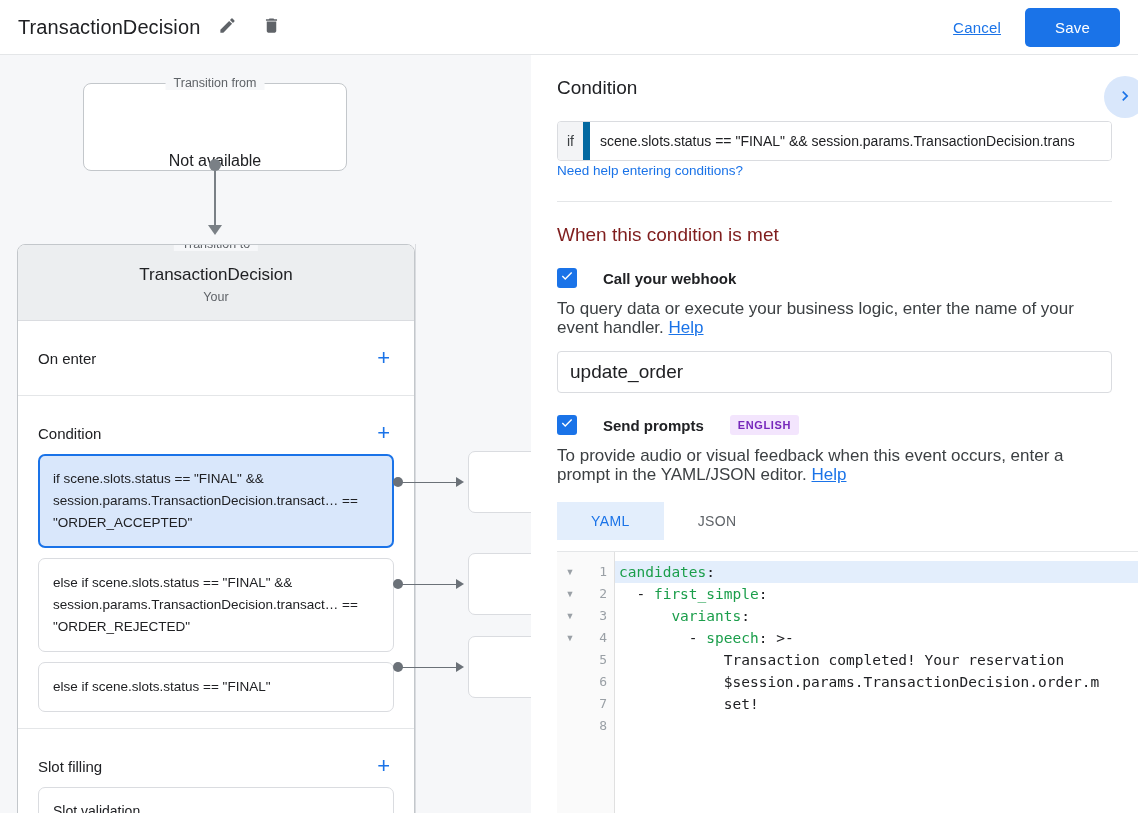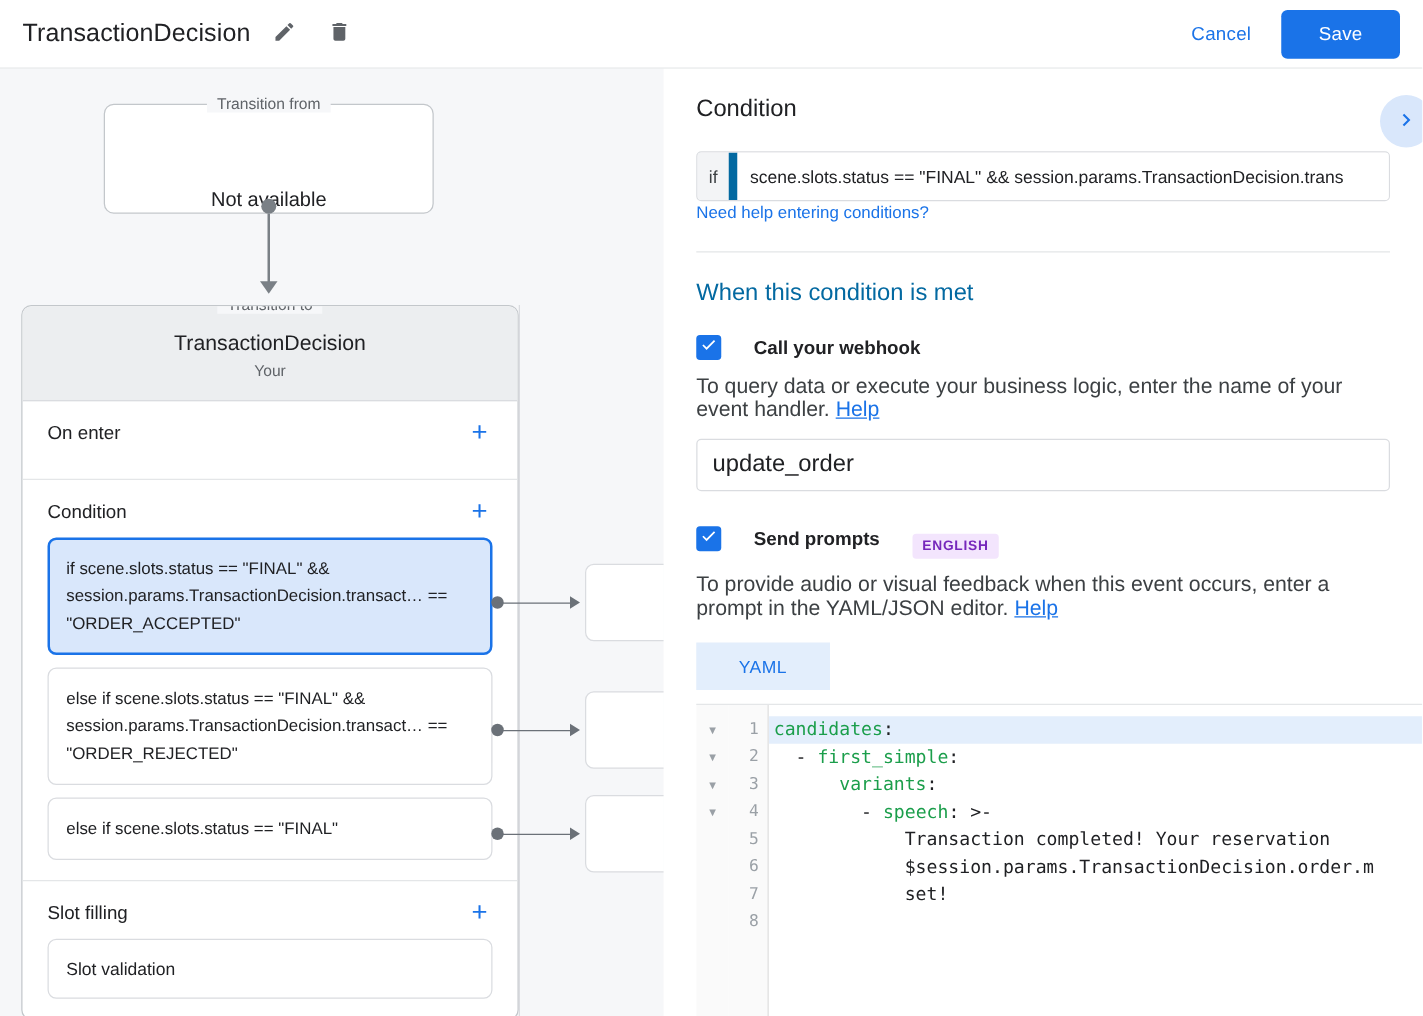--- a/index.html
+++ b/index.html
@@ -22,21 +22,21 @@
   .page-title { font-size: 20px; color: #202124; letter-spacing: .1px; }
   .icon-btn {
     width: 34px; height: 34px; margin-left: 10px;
     display: flex; align-items: center; justify-content: center;
     border-radius: 50%; cursor: pointer; background: transparent; border: 0;
   }
   .icon-btn svg { fill: #5f6368; }
   .topbar-right { margin-left: auto; display: flex; align-items: center; gap: 10px; }
   .btn-text {
     color: #1a73e8; font-size: 15px; background: none; border: 0;
-    padding: 8px 14px; border-radius: 4px; cursor: pointer; letter-spacing: .2px;
+    padding: 8px 14px; border-radius: 4px; cursor: pointer; letter-spacing: .2px; text-decoration: underline;
   }
   .btn-primary {
     background: #1a73e8; color: #fff; font-size: 15px; border: 0;
     padding: 11px 30px; border-radius: 5px; cursor: pointer; letter-spacing: .2px;
   }
 
   
   .graph-pane {
     position: absolute; left: 0; top: 55px; width: 531px; height: 758px;
     background: #f6f7f9; overflow: hidden;
@@ -79,21 +79,21 @@
     position: absolute; top: -8px; left: 50%; transform: translateX(-50%);
     background: #f6f7f9; padding: 0 8px; font-size: 12.5px; color: #5f6368;
   }
   .scene-head {
     background: #eceef0; padding: 20px 0 16px; text-align: center;
     border-bottom: 1px solid #dadce0;
   }
   .scene-head .name { font-size: 17px; color: #202124; }
   .scene-head .sub { font-size: 12.5px; color: #5f6368; margin-top: 5px; }
 
-  .section { padding: 14px 20px 16px; border-bottom: 1px solid #e4e6e8; }
+  .section { padding: 14px 20px 16px; border-bottom: 1px solid #e4e6e8; margin-top: 12px; }
   .section:last-child { border-bottom: 0; }
   .section-head {
     display: flex; align-items: center; justify-content: space-between;
     margin-bottom: 10px;
   }
   .section-title { font-size: 15px; color: #202124; }
   .plus-btn {
     color: #1a73e8; font-size: 22px; line-height: 1; background: none;
     border: 0; cursor: pointer; padding: 0 4px; font-weight: 300;
   }
@@ -132,21 +132,21 @@
     background: #dadce0;
   }
 
   
   .right-pane {
     position: absolute; left: 531px; top: 55px; width: 607px; height: 758px;
     background: #fff; overflow: hidden;
   }
   .rp-block { padding: 22px 26px 0; }
   .rp-h1 { font-size: 19px; color: #202124; font-weight: 400; }
-  .rp-h2 { font-size: 19px; color: #0369a1; font-weight: 400; }
+  .rp-h2 { font-size: 19px; color: #7f1d1d; font-weight: 400; }
   .divider { height: 1px; background: #e4e6e8; margin-top: 22px; }
 
   .chevron-fab {
     position: absolute; right: -8px; top: 21px; width: 42px; height: 42px;
     border-radius: 50%; background: #d9e7fb; border: 0; cursor: pointer;
     display: flex; align-items: center; justify-content: center;
   }
   .chevron-fab svg { fill: #1a73e8; }
 
   .cond-input-row {
@@ -169,21 +169,21 @@
 
   .checkrow { display: flex; align-items: center; gap: 26px; margin-top: 22px; }
   .checkbox {
     width: 20px; height: 20px; border-radius: 3px; background: #1a73e8;
     display: flex; align-items: center; justify-content: center; cursor: pointer;
   }
   .checkbox svg { fill: none; stroke: #fff; stroke-width: 2.4; }
   .check-label { font-size: 15px; font-weight: bold; color: #202124; }
   .badge {
     background: #f3e5fd; color: #7627bb; font-size: 11px; letter-spacing: .6px;
-    padding: 4px 8px; border-radius: 3px; font-weight: bold; margin-top: 12px;
+    padding: 4px 8px; border-radius: 3px; font-weight: bold;
   }
   .desc { font-size: 17px; color: #3c4043; margin-top: 11px; line-height: 19px; }
   .text-input {
     margin-top: 14px; width: 100%; height: 42px; border: 1px solid #dadce0;
     border-radius: 4px; padding: 0 12px; font-size: 19px; color: #202124;
     outline: none; font-family: "Liberation Sans", sans-serif;
   }
   .tabs { display: flex; margin-top: 18px; }
   .tab {
     padding: 11px 34px; font-size: 14px; color: #5f6368; cursor: pointer;
@@ -374,20 +374,21 @@
         <span class="check-label">Send prompts</span>
         <span class="badge">ENGLISH</span>
       </div>
       <div class="desc">
         <span>To provide audio or visual feedback when this event occurs, enter a prompt in the YAML/JSON editor.</span>
         <a class="help-link">Help</a>
       </div>
 
       <div class="tabs">
         <button class="tab active">YAML</button>
+        <button class="tab">JSON</button>
       </div>
     </div>
 
     <div class="rp-block" style="padding-left:26px; padding-right:0; padding-top:0;">
       <div class="editor">
         <div class="fold-col" id="fold-col">
             <div class="fold">▼</div>
             <div class="fold">▼</div>
             <div class="fold">▼</div>
             <div class="fold">▼</div>

